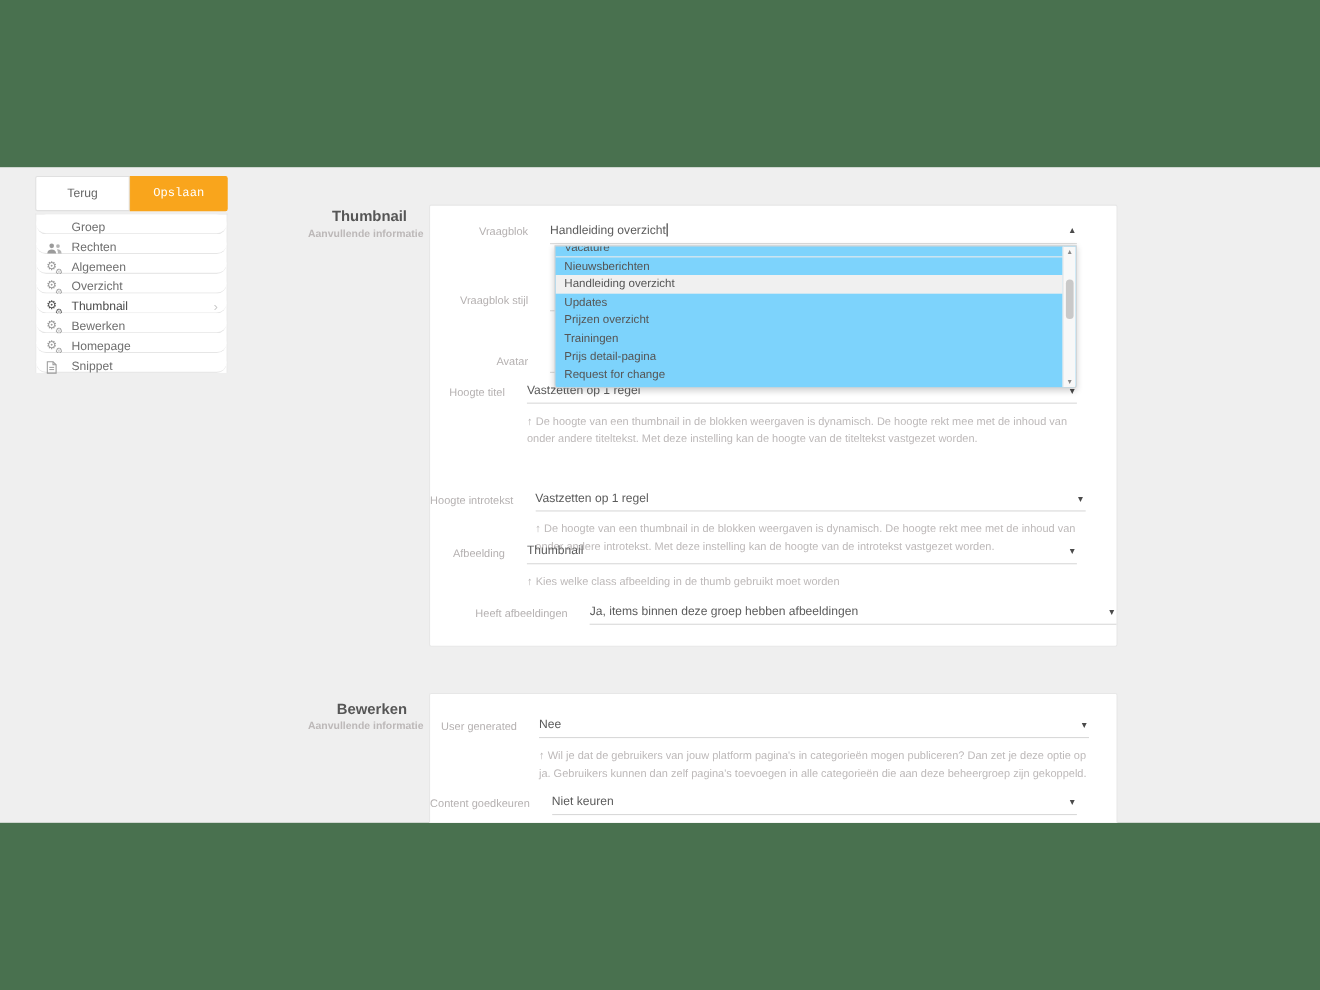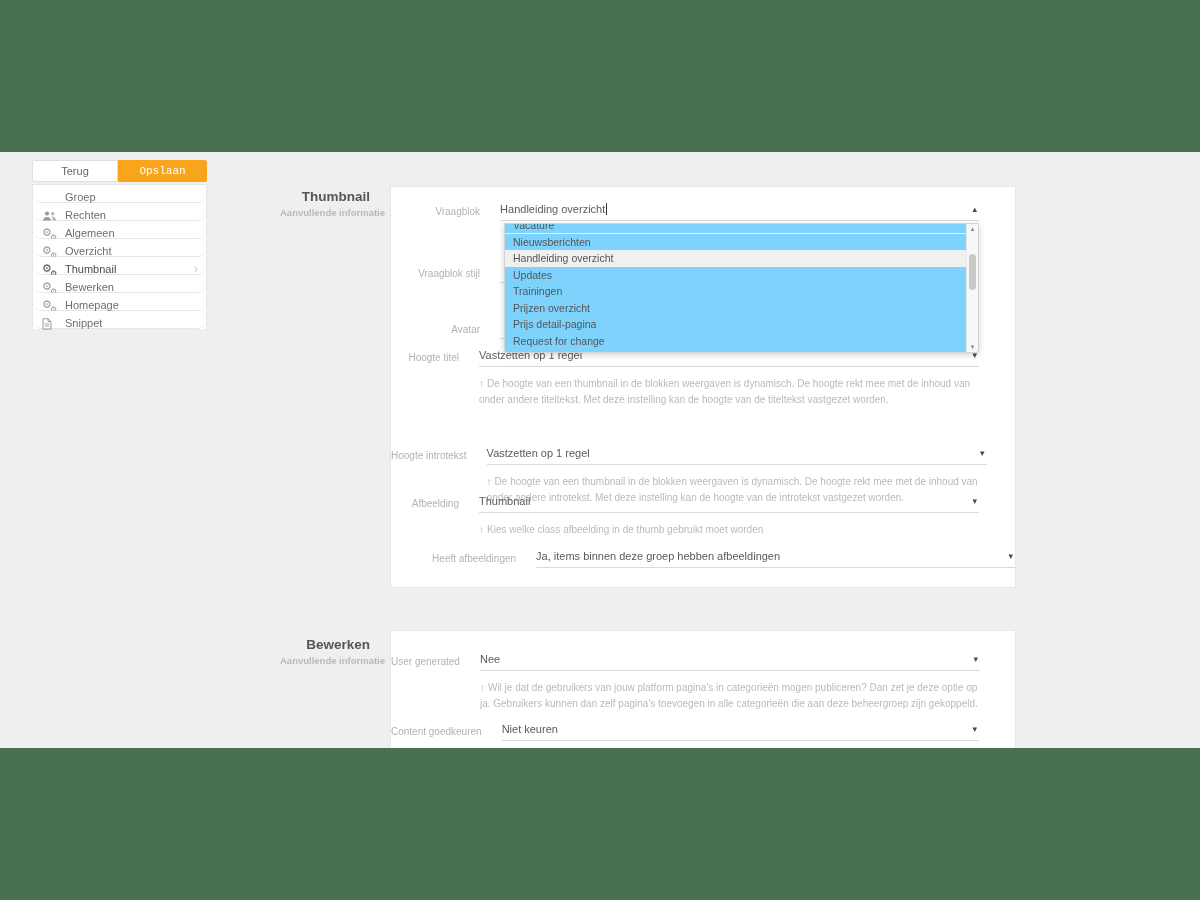--- a/index.html
+++ b/index.html
@@ -10,21 +10,21 @@
     position:relative;
     overflow:hidden;
   }
   
   .viewport {
     position:absolute; left:0; top:152px; width:1200px; height:596px;
     background:#EFEFEF; overflow:hidden;
   }
   
   .sidebar { position:absolute; left:32px; top:8px; width:175px; }
-  .sidebar-buttons { display:flex; height:22px; }
+  .sidebar-buttons { display:flex; height:32px; }
   .btn-terug {
     width:86px; background:#FFFFFF; border:1px solid #E0E0E0;
     color:#666; font-size:11px; font-family:inherit;
     border-radius:2px 0 0 2px; cursor:pointer;
   }
   .btn-opslaan {
     flex:1; background:#F9A51C; border:1px solid #F9A51C;
     color:#FFFFFF; font-size:11px; font-family:Liberation Mono, monospace;
     border-radius:0 2px 2px 0; cursor:pointer;
   }
@@ -71,21 +71,21 @@
   .fhelp .arrow { margin-right:3px; color:#B5B1B1; }
   
   #f-vraagblok     { top:16px; }
   #f-vraagblokstijl{ top:78px; }
   #f-avatar        { top:134px; }
   #f-hoogtetitel   { top:162px; }
   #f-hoogteintro   { top:237px;margin-top:23px; }
   #f-afbeelding    { top:308px;justify-content:center; }
   #f-heeftafb      { top:363px;margin-left:36px; }
   
-  #f-usergen       { top:22px; }
+  #f-usergen       { top:22px;padding-left:10px; }
   #f-contentgoed   { top:92px; }
   
   .dropdown {
     position:absolute; left:113px; top:36px; width:475px; height:130px;
     background:#7dd3fc; border:1px solid #D4D4D4; border-radius:0 0 3px 3px;
     box-shadow:0 2px 6px rgba(0,0,0,0.18); overflow:hidden; z-index:5;
   }
   .dd-list { position:absolute; left:0; top:-7px; right:12px; }
   .dd-item { height:16.5px; line-height:16.5px; padding-left:8px; font-size:10.5px; color:#555; cursor:pointer; white-space:nowrap; }
   .dd-item.first { border-bottom:1px solid #ECECEC; }
@@ -252,22 +252,22 @@
         </div>
       </div>
     </div>
 
     <div class="dropdown">
       <div class="dd-list">
         <div class="dd-item first">Vacature</div>
         <div class="dd-item">Nieuwsberichten</div>
         <div class="dd-item selected">Handleiding overzicht</div>
         <div class="dd-item">Updates</div>
+        <div class="dd-item">Prijzen overzicht</div>
         <div class="dd-item">Trainingen</div>
-        <div class="dd-item">Prijzen overzicht</div>
         <div class="dd-item">Prijs detail-pagina</div>
         <div class="dd-item">Request for change</div>
       </div>
       <div class="dd-scroll">
         <div class="dd-arrow-up">▴</div>
         <div class="dd-thumb"></div>
         <div class="dd-arrow-down">▾</div>
       </div>
     </div>
   </div>

